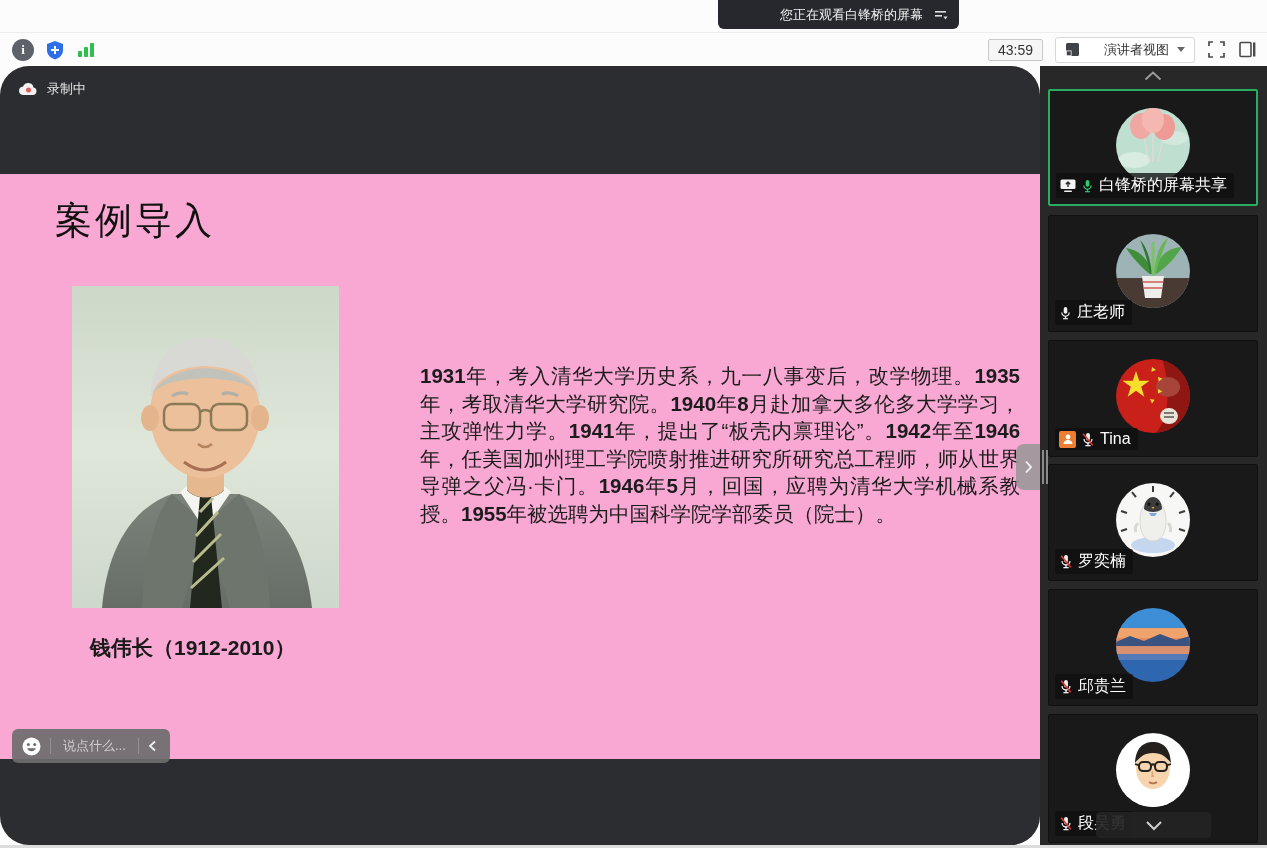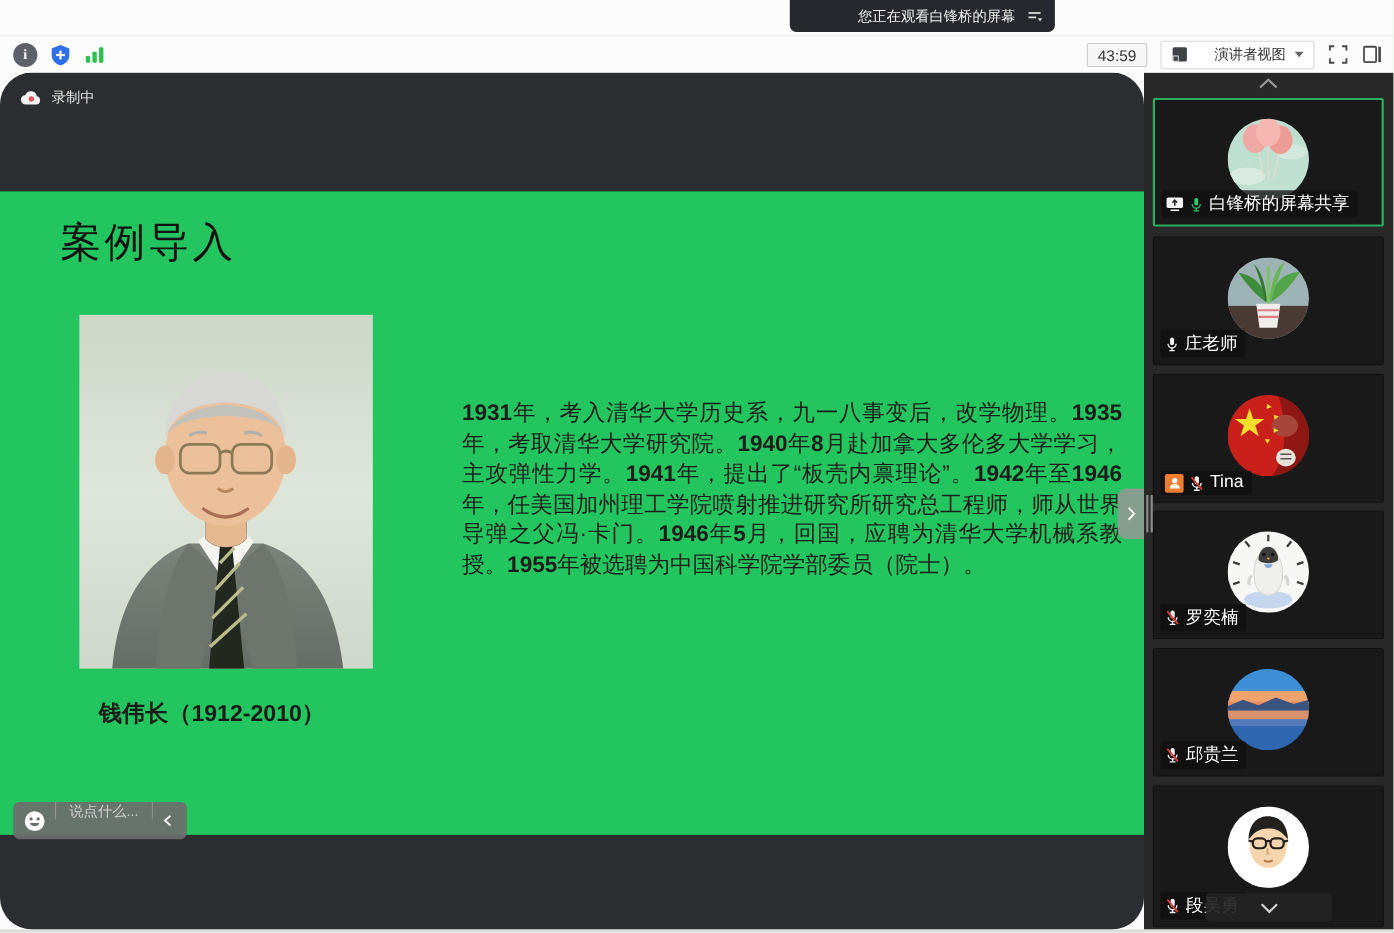--- a/index.html
+++ b/index.html
@@ -29,31 +29,31 @@
     border-radius:3px; padding:3px 9px; cursor:pointer; }
   .view-btn .lbl { font-size:13px; color:#333;margin-left:18px; }
   .caret-down { width:0; height:0; border-left:4px solid transparent; border-right:4px solid transparent;
     border-top:5px solid #666; margin-left:2px; }
 
   
   .content { position:absolute; left:0; top:66px; width:1040px; height:779px; background:#2b2d31;border-radius:29px; }
   .rec { position:absolute; left:18px; top:14px; display:flex; align-items:center; gap:8px; }
   .rec .rec-label { color:#e8e8e8; font-size:13px; }
 
-  .slide { position:absolute; left:0; top:108px; width:1040px; height:585px; background:#22c55e; z-index:1;padding-left:36px; }
+  .slide { position:absolute; left:0; top:108px; width:1040px; height:585px; background:#f9a8d4; z-index:1;padding-left:36px; }
   .slide-title { position:absolute; left:55px; top:22px; font-family:"Liberation Serif","DejaVu Serif",serif;
     font-size:37px; color:#111; letter-spacing:3px; }
   .portrait { position:absolute; left:72px; top:112px; width:267px; height:322px; }
   .caption { position:absolute; left:90px; top:460px; font-size:21px; font-weight:700; color:#1a1a1a; }
   .para { position:absolute; left:420px; top:188px; width:600px; font-size:20.5px; line-height:27.5px;
     color:#1c1c1c; text-align:justify; }
 
   
   .chat-bubble { position:absolute; left:12px; top:663px; height:34px; background:rgba(109,109,109,0.92);
-    border-radius:6px; display:flex; padding:0 4px 0 10px; z-index:5; }
+    border-radius:6px; display:flex; align-items:center; padding:0 4px 0 10px; z-index:5; }
   .chat-bubble .ph { color:#cfcfcf; font-size:13px; padding:0 12px; cursor:text; white-space:nowrap; }
   .vdiv { width:1px; height:16px; background:#929292; }
   .chat-collapse { padding:0 9px; display:flex; align-items:center; cursor:pointer; }
 
   
   .panel-tab { position:absolute; left:1016px; top:444px; width:24px; height:46px;
     background:rgba(150,150,150,0.85); border-radius:8px 0 0 8px; display:flex; align-items:center;
     justify-content:center; z-index:6; cursor:pointer; }
   .drag-handle { position:absolute; left:1042px; top:450px; height:34px; width:6px; z-index:7;
     border-left:2px solid #8a8a8a; border-right:2px solid #8a8a8a; cursor:col-resize; }

